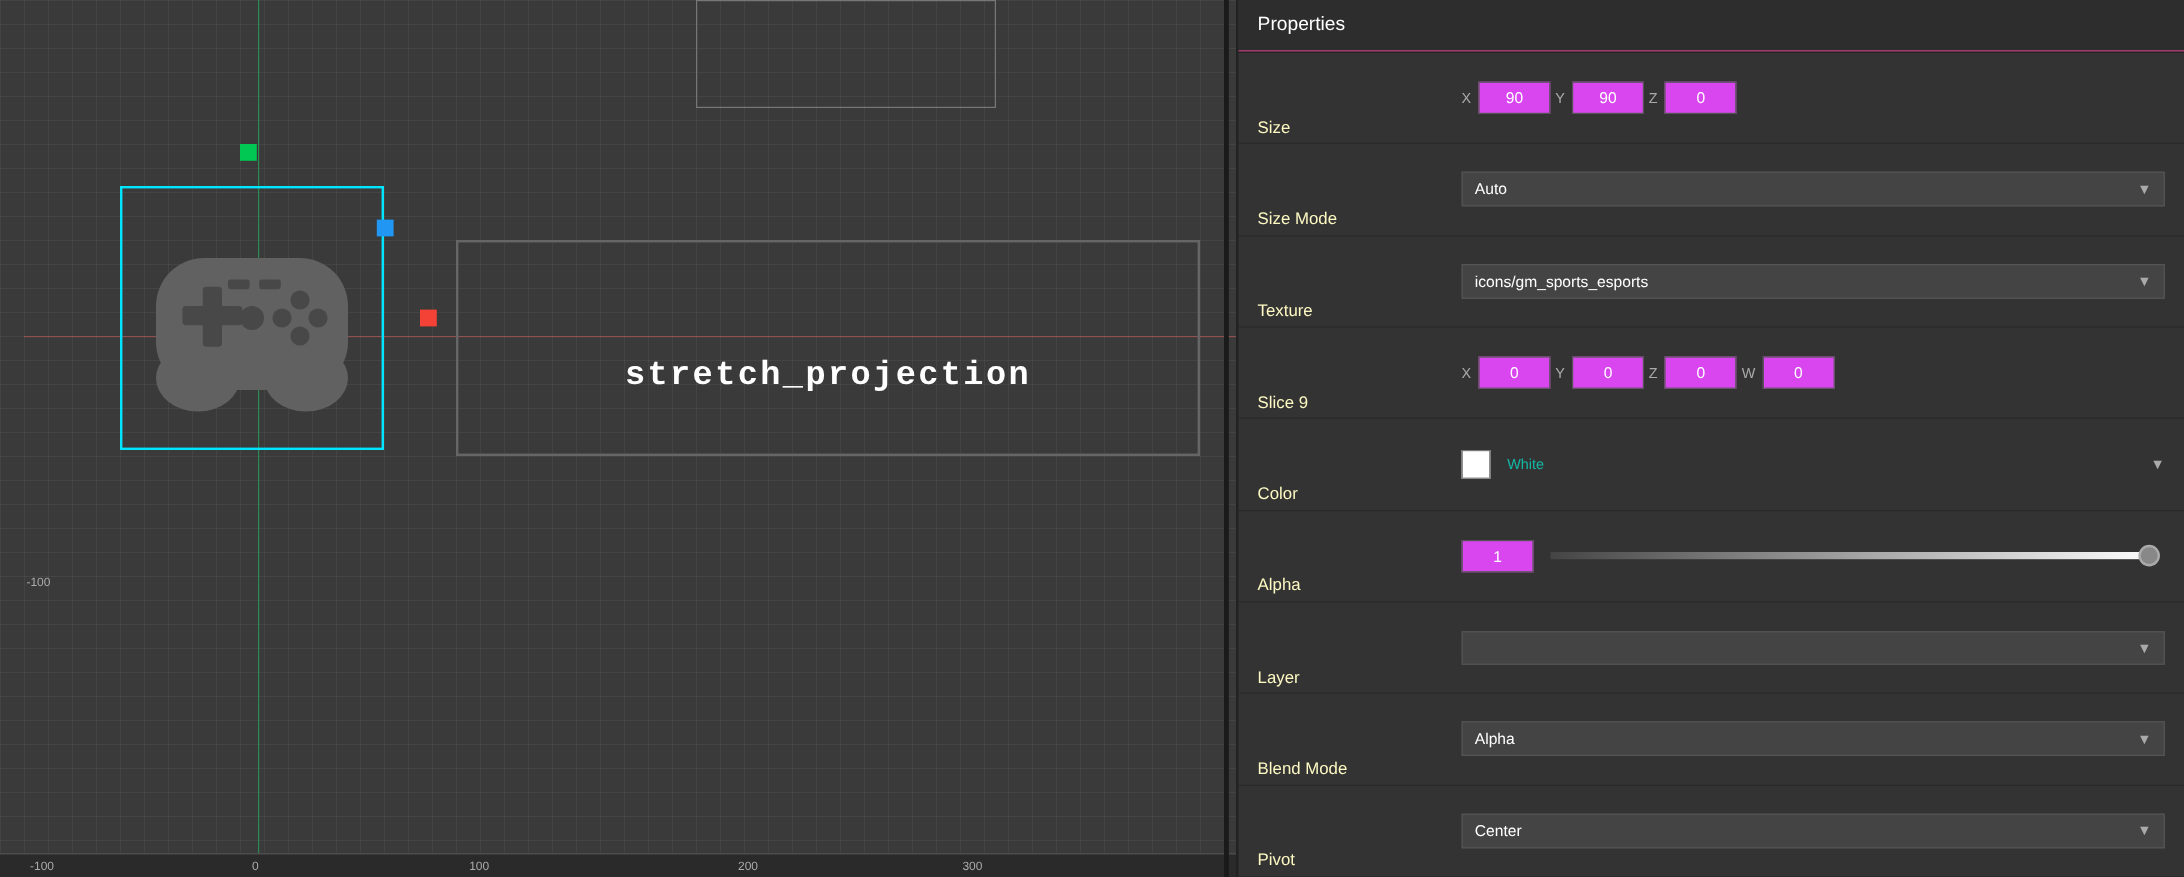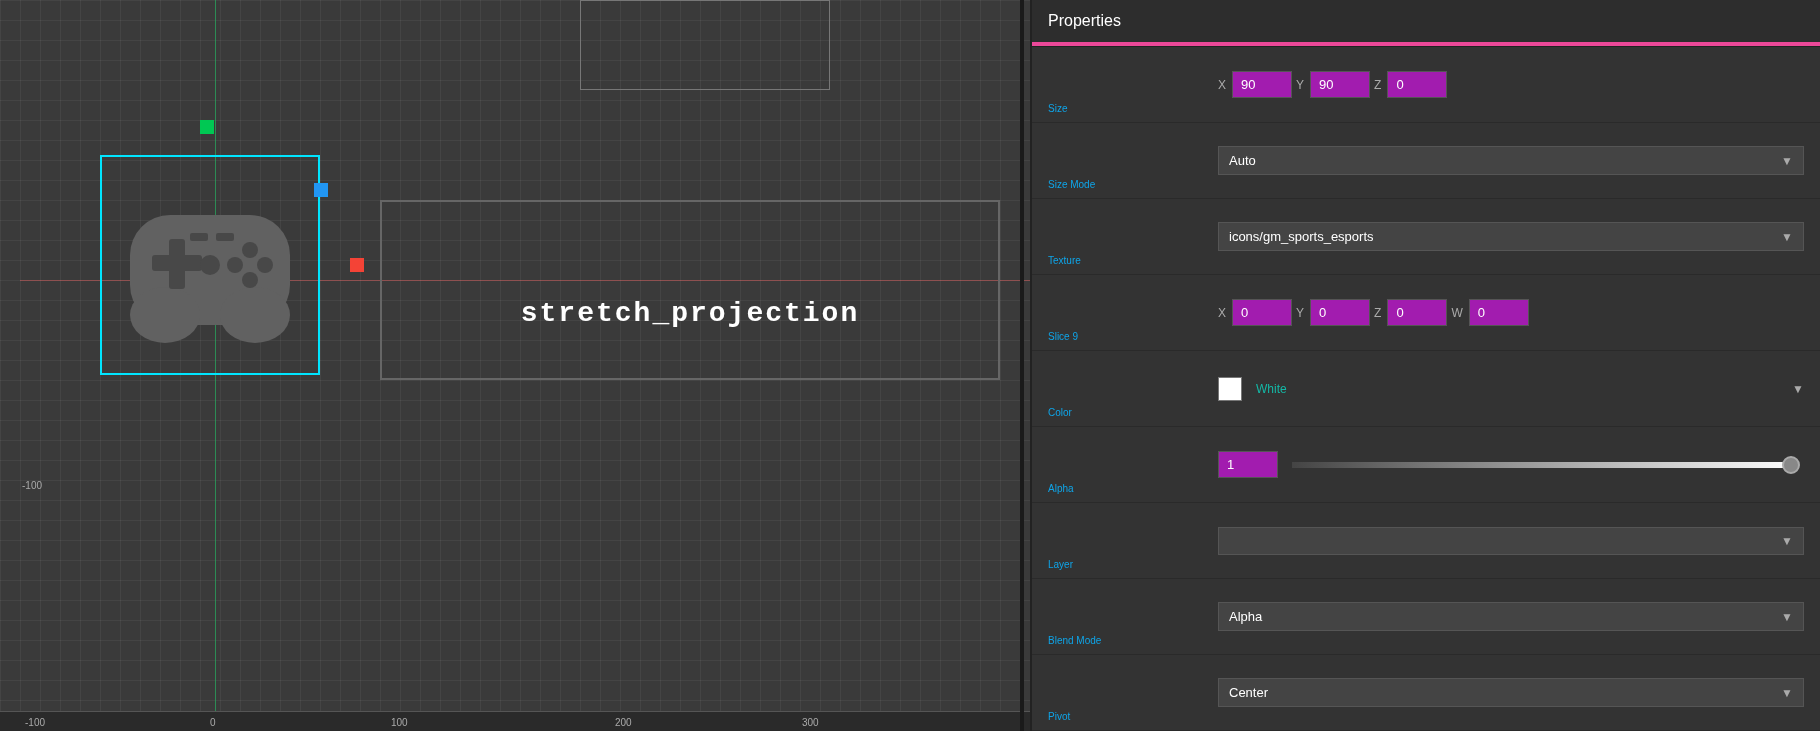--- a/index.html
+++ b/index.html
@@ -157,35 +157,35 @@
       display: flex;
       flex-direction: column;
       overflow-y: auto;
     }
 
     .panel-title {
       padding: 12px 16px;
       font-size: 16px;
       color: #fff;
       background: #2d2d2d;
-      border-bottom: 4px solid #ec4899;
+      border-bottom: 1px solid #ec4899;
       font-weight: 500;
     }
 
     .prop-row {
       display: flex;
       align-items: center;
       padding: 10px 16px;
       border-bottom: 1px solid #2a2a2a;
       min-height: 48px;
     }
 
     .prop-label {
-      color: #0ea5e9;
-      font-size: 10px;
+      color: #fef9c3;
+      font-size: 14px;
       width: 170px;
       flex-shrink: 0;
       margin-top: 48px;
     }
 
     .prop-value {
       flex: 1;
       display: flex;
       align-items: center;
       gap: 6px;
@@ -203,27 +203,27 @@
       justify-content: space-between;
       cursor: pointer;
       min-width: 200px;
     }
     .dropdown-arrow {
       color: #aaa;
       font-size: 12px;
     }
 
     .num-input {
-      background: #a21caf;
+      background: #d946ef;
       border: 1px solid #555;
       color: #fff;
       padding: 5px 8px;
       font-size: 13px;
       width: 60px;
-      text-align: left;
+      text-align: center;
     }
 
     .xyz-group {
       display: flex;
       align-items: center;
       gap: 4px;
     }
     .xyz-label {
       color: #aaa;
       font-size: 12px;

